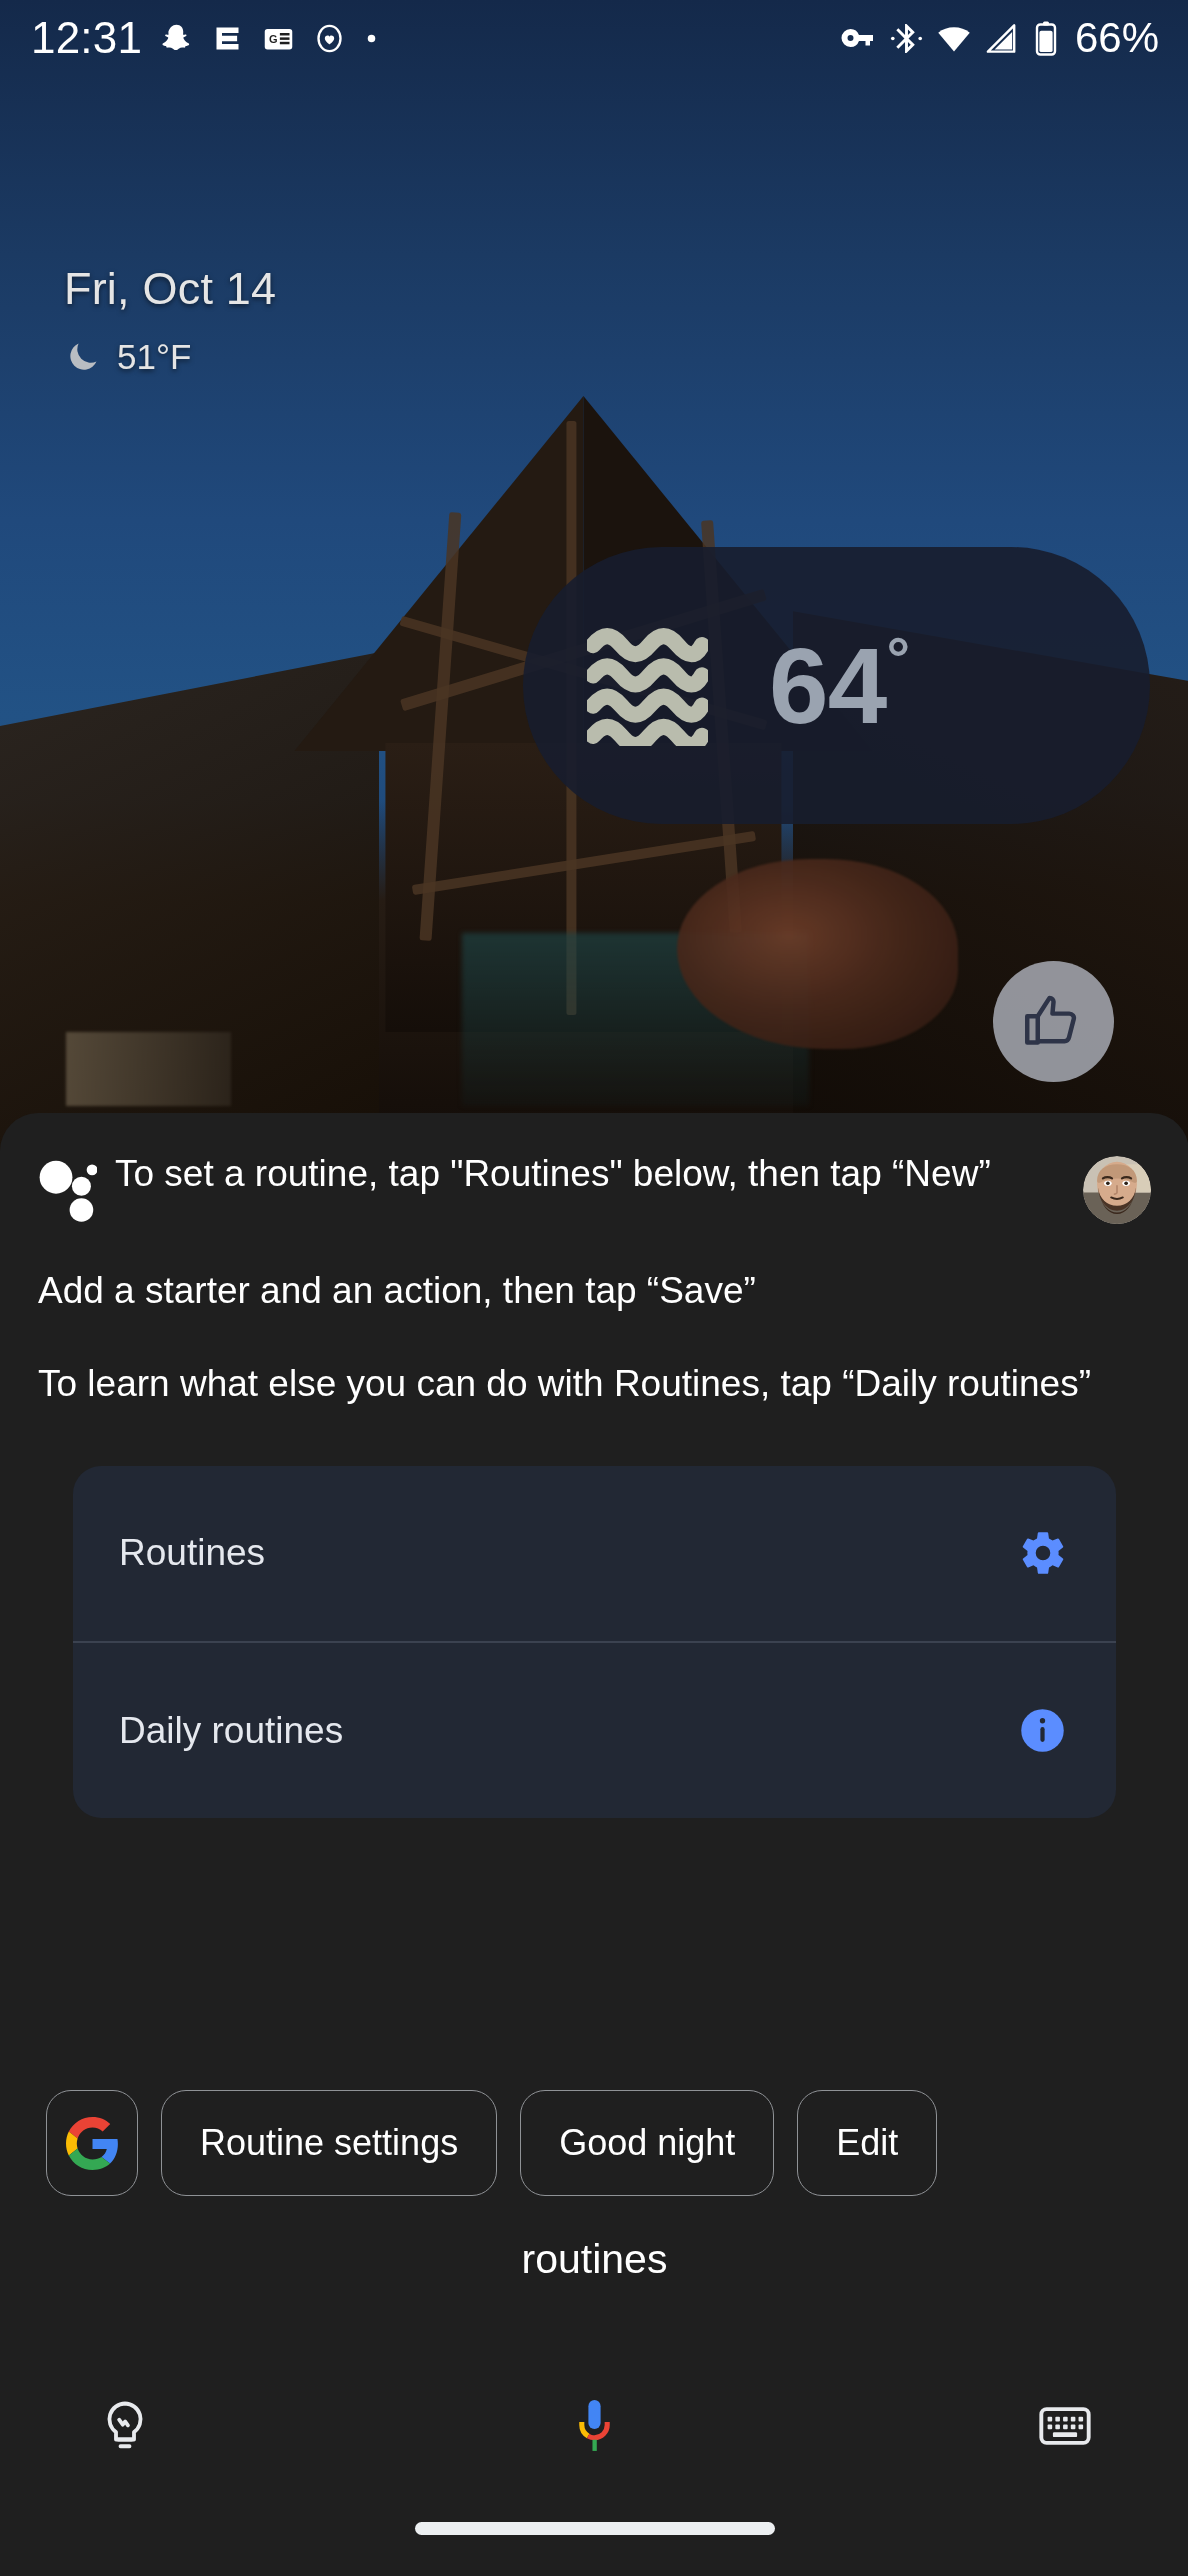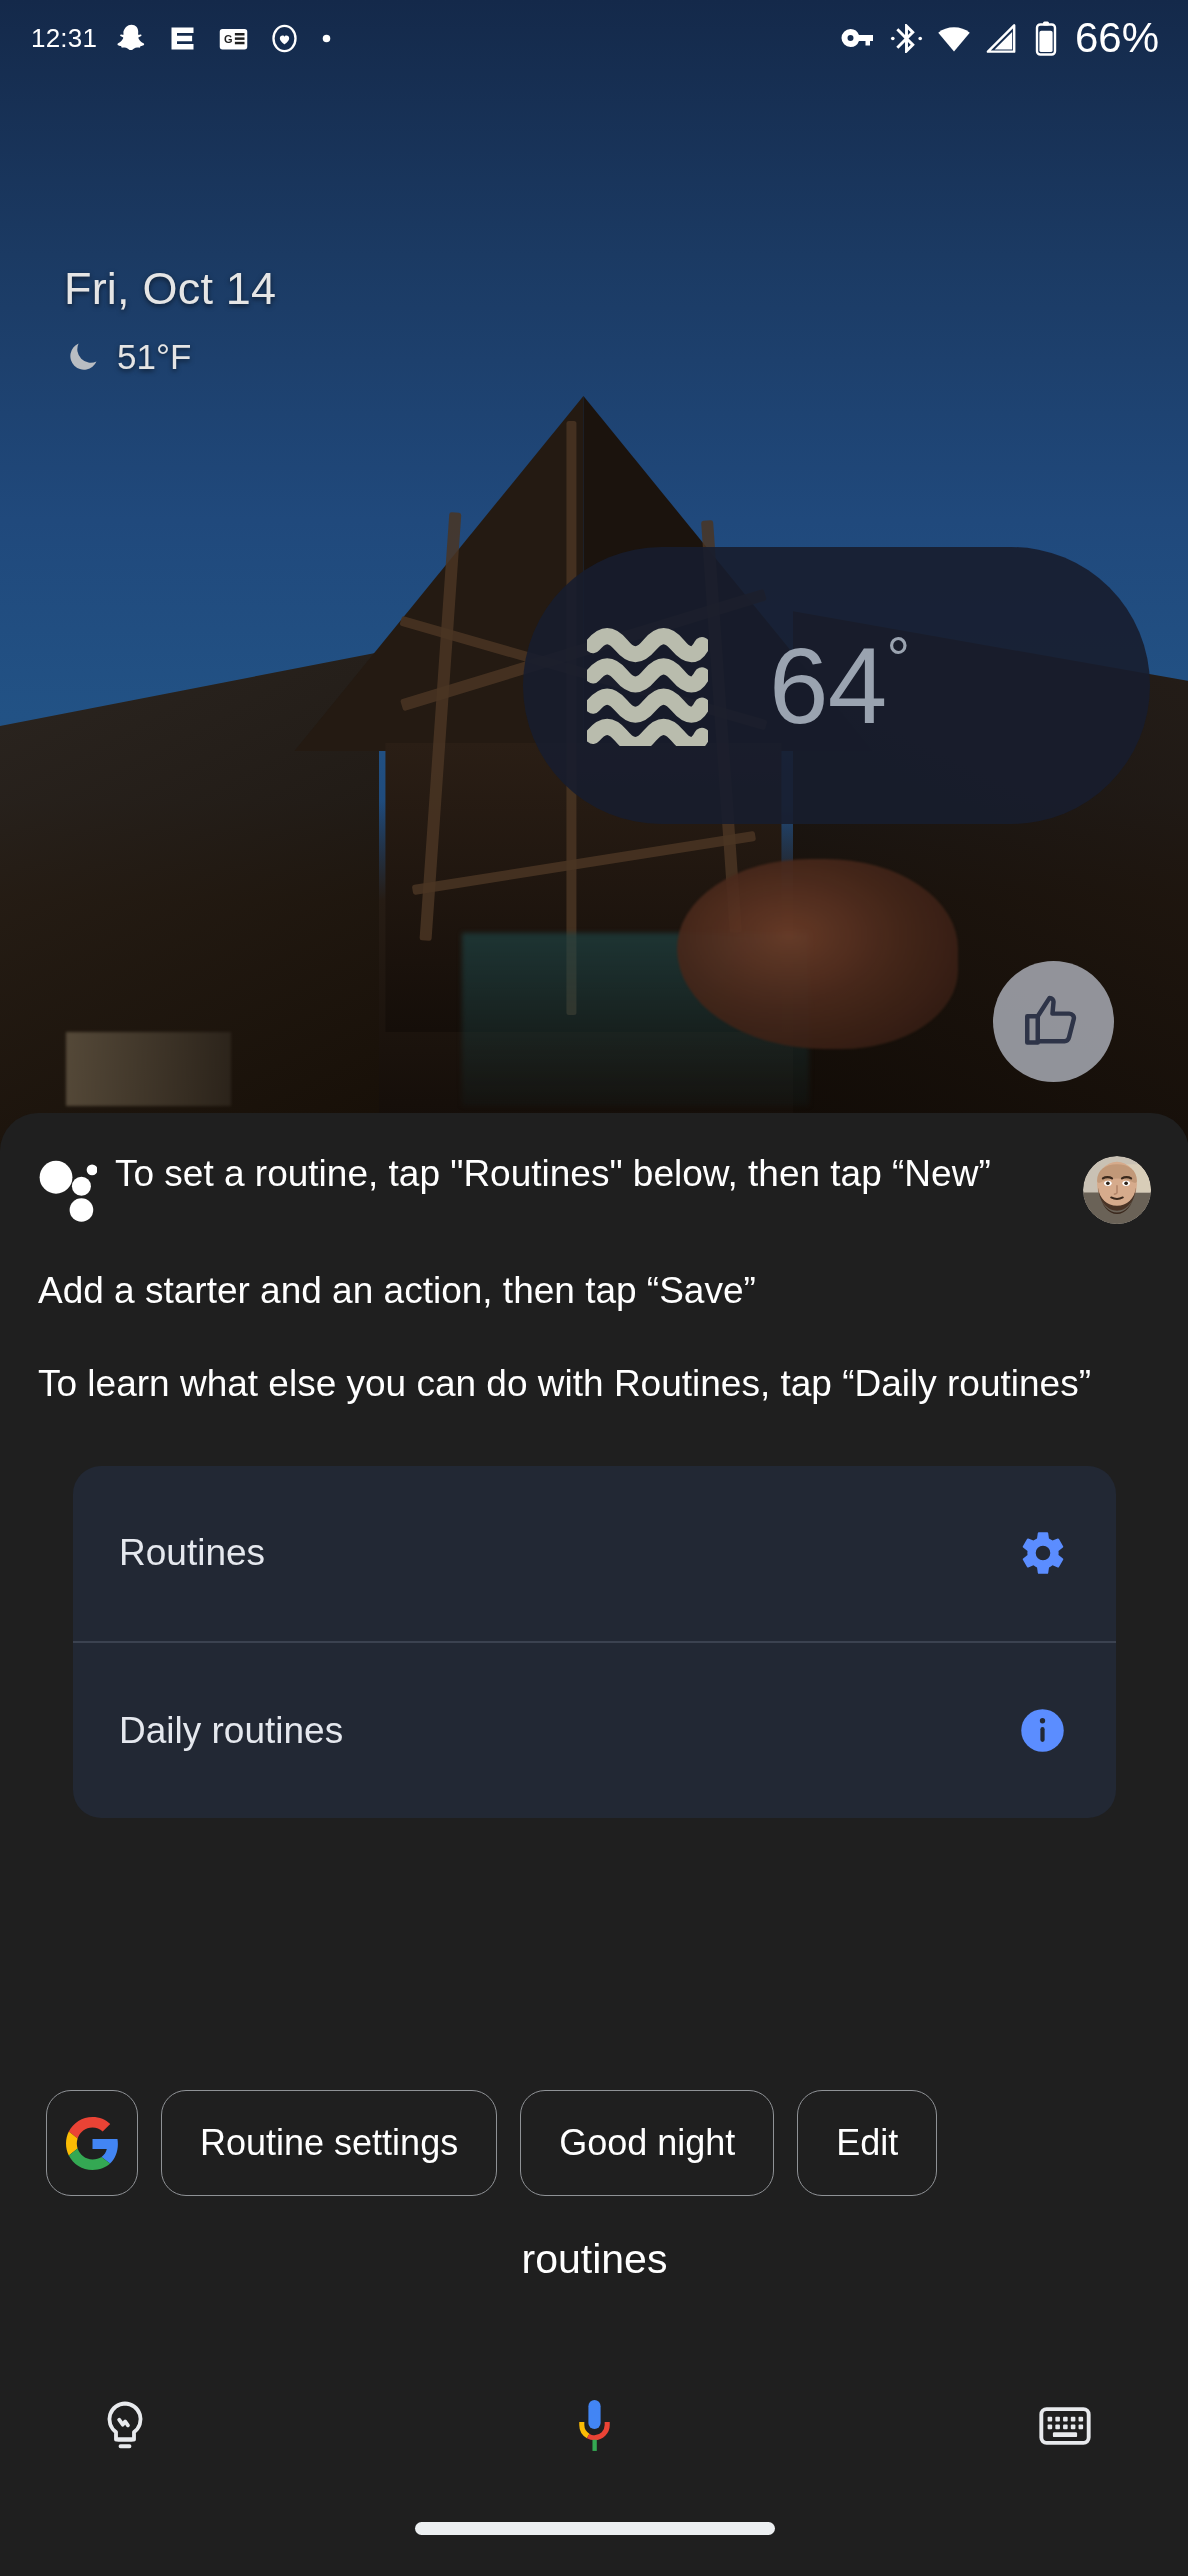--- a/index.html
+++ b/index.html
@@ -80,21 +80,21 @@
     filter:blur(2.5px);
   }
 
   
   #statusbar {
     position:absolute; left:0; top:0; width:1189px; height:76px;
     display:flex; align-items:center; justify-content:space-between;
     padding:0 30px 0 31px; z-index:30; color:#fff;
   }
   .sb-left { display:flex; align-items:center; gap:18px; }
-  .sb-time { font-size:26px; font-weight:500; letter-spacing:0.2px; }
+  .sb-time { font-size:44px; font-weight:500; letter-spacing:0.2px; }
   .sb-right { display:flex; align-items:center; gap:12.4px; }
   .sb-batt-text { font-size:42px; font-weight:500; margin-left:2.5px; }
   .sb-ic { display:block; }
 
   
   #datewidget {
     position:absolute; left:64px; top:263px; z-index:20;
     color:#e5e5e5;
     text-shadow:0 1.7px 5px rgba(0,0,0,.55);
   }
@@ -149,21 +149,21 @@
   
   #thermowidget {
     position:absolute; left:523px; top:547px; width:627px; height:277px;
     border-radius:139px;
     background:rgba(23,29,46,.90);
     display:flex; align-items:center; z-index:19;
     padding-left:64px; gap:61px;
   }
   .wave-ic { width:121px; height:121px; }
   .thermo-temp {
-    font-size:107px; font-weight:400; color:#9aa3b0; letter-spacing:-0.8px;
+    font-size:107px; font-weight:700; color:#9aa3b0; letter-spacing:-0.8px;
     display:flex; align-items:flex-start;
   }
   .thermo-deg { font-size:59px; line-height:1; margin-top:6.6px; }
 
   
   #thumbsup {
     position:absolute; left:993px; top:961px; width:121px; height:121px;
     border-radius:50%;
     background:rgba(176,180,190,.80);
     display:flex; align-items:center; justify-content:center;

